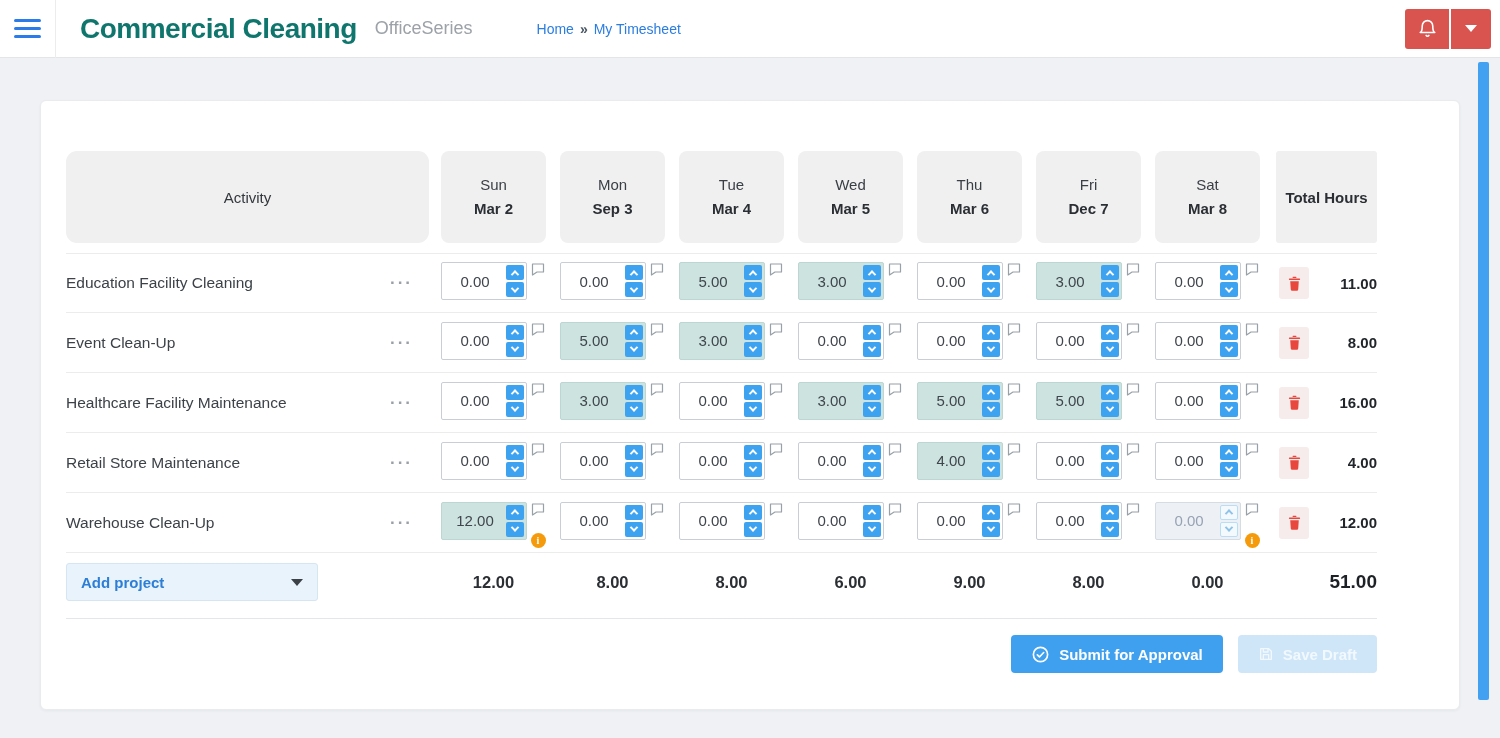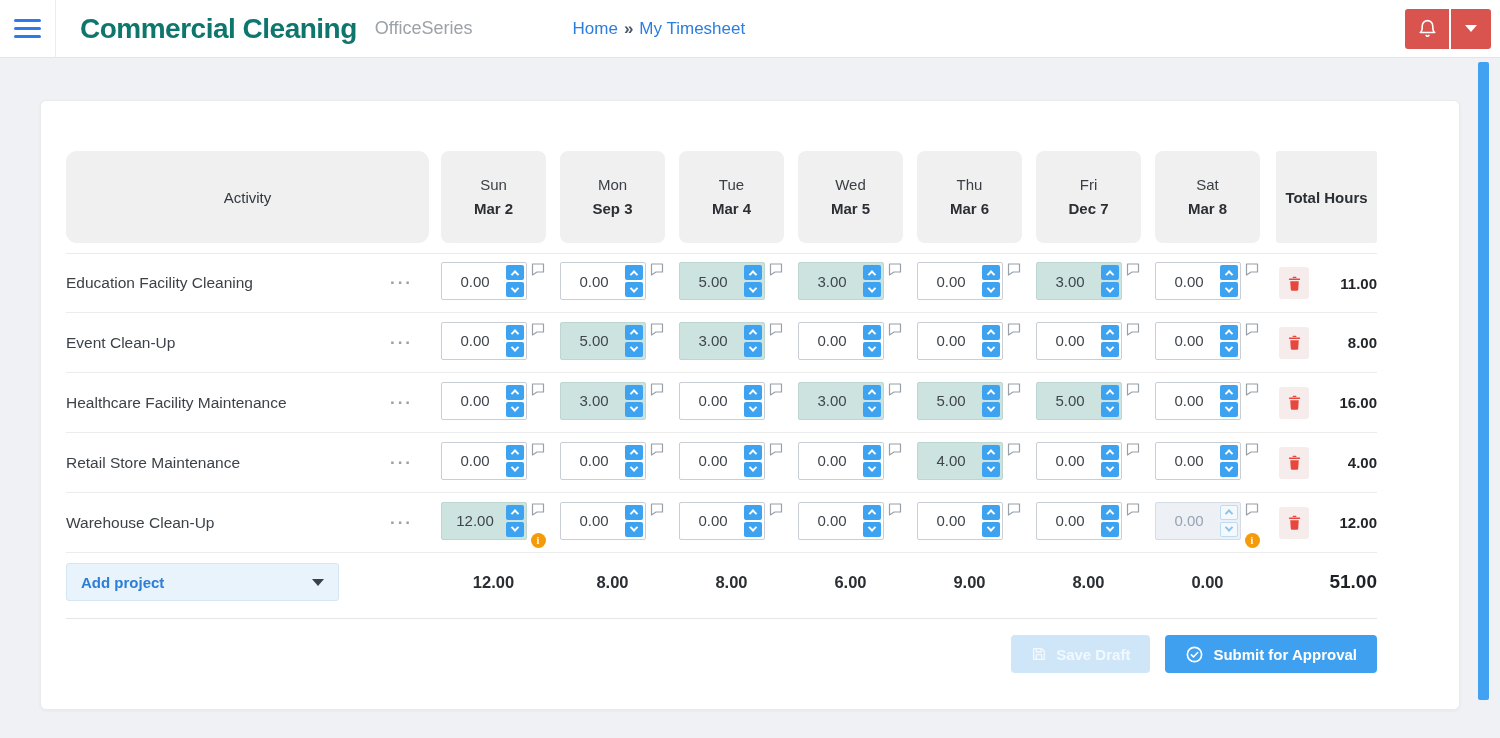--- a/index.html
+++ b/index.html
@@ -7,21 +7,21 @@
   body { font-family:"Liberation Sans", sans-serif; background:#eff1f4; color:#3c4248; }
 
   
   .topbar { position:relative; height:58px; background:#ffffff; border-bottom:1px solid #e3e5e8;
             display:flex; align-items:center; z-index:5; }
   .hamburger { width:56px; height:58px; display:flex; flex-direction:column; justify-content:center;
                align-items:center; gap:5px; background:none; border:none; border-right:1px solid #ececec; cursor:pointer; }
   .hamburger i { display:block; width:27px; height:3px; background:#2b7ce8; border-radius:2px; }
   .brand-title { margin-left:24px; font-size:28px; font-weight:bold; color:#0f766e; letter-spacing:-.5px; }
   .brand-sub { margin-left:18px; font-size:18px; color:#9ca2a8; }
-  .breadcrumb { margin-left:100px; font-size:17px; display:flex; align-items:center; gap:6px; }
+  .breadcrumb { margin-left:64px; font-size:14px; display:flex; align-items:center; gap:6px; }
   .breadcrumb a { color:#2b7de0; text-decoration:none; cursor:pointer; }
   .crumb-sep { color:#4a5866; font-weight:bold; }
   .topbar-actions { margin-left:auto; margin-right:9px; display:flex; gap:2px; }
   .red-btn { width:44px; height:40px; background:#d9534f; border:none; cursor:pointer;
              display:flex; align-items:center; justify-content:center; }
   .red-btn.bell { border-radius:3px 0 0 3px; }
   .red-btn.acct { width:40px; border-radius:0 3px 3px 0; }
   .caret-down-w { width:0; height:0; border-left:6px solid transparent; border-right:6px solid transparent;
                   border-top:7px solid #ffffff; }
 
@@ -81,21 +81,21 @@
                cursor:pointer; transform:translateY(4px); font-family:"Liberation Serif", serif; }
   .cell-icons.no-warn { justify-content:flex-start; }
   .end-col { width:103px; display:flex; align-items:center; }
   .trash-btn { margin-left:5px; width:30px; height:32px; background:#f7ecec; border:none; border-radius:3px;
                cursor:pointer; display:flex; align-items:center; justify-content:center; }
   .row-total { flex:1; text-align:right; font-size:15px; font-weight:bold; color:#22262a; }
 
   
   .t-foot { height:58px; align-items:center; }
   .foot-act { width:363px; margin-right:12px; }
-  .add-project { width:273px; height:38px; background:#e9f3fb; border:1px solid #d5e5f2; border-radius:3px;
+  .add-project { width:252px; height:38px; background:#e9f3fb; border:1px solid #d5e5f2; border-radius:3px;
                  display:flex; align-items:center; padding:0 14px; cursor:pointer; }
   .add-project span { font-size:15px; font-weight:bold; color:#2c7ed6; }
   .add-caret { margin-left:auto; width:0; height:0; border-left:6px solid transparent;
                border-right:6px solid transparent; border-top:7px solid #3c4147; }
   .f-col { width:119px; }
   .day-total { display:block; width:105px; text-align:center; font-size:16.5px; font-weight:bold; color:#2b2f33; }
   .grand-col { width:103px; text-align:right; font-size:19px; font-weight:bold; color:#1d2126; }
 
   
   .actions { width:1311px; margin-top:7px; border-top:1px solid #e4e6e9; padding-top:16px;
@@ -990,33 +990,33 @@
           <span class="day-total">9.00</span>
         </div><div class="f-col">
           <span class="day-total">8.00</span>
         </div><div class="f-col">
           <span class="day-total">0.00</span>
         </div></div>
     <div class="grand-col">51.00</div>
   </div>
 
   <div class="actions">
+    <button class="btn btn-submit">
+      <span style="line-height:0;">
+        <svg width="19" height="19" viewBox="0 0 24 24" fill="none" stroke="#ffffff" stroke-width="2.1" stroke-linecap="round" stroke-linejoin="round">
+          <circle cx="12" cy="12" r="9"></circle>
+          <path d="M8 12.4l2.7 2.7 5.3-5.6"></path>
+        </svg>
+      </span>
+      <span>Submit for Approval</span>
+    </button>
     <button class="btn btn-draft">
       <span style="line-height:0;">
         <svg width="16" height="16" viewBox="0 0 24 24" fill="none" stroke="currentColor" stroke-width="2" stroke-linejoin="round">
           <path d="M4 4h12l4 4v12H4z"></path>
           <path d="M8 20v-7h8v7"></path>
           <path d="M8 4v5h7V4"></path>
         </svg>
       </span>
       <span>Save Draft</span>
     </button>
-    <button class="btn btn-submit">
-      <span style="line-height:0;">
-        <svg width="19" height="19" viewBox="0 0 24 24" fill="none" stroke="#ffffff" stroke-width="2.1" stroke-linecap="round" stroke-linejoin="round">
-          <circle cx="12" cy="12" r="9"></circle>
-          <path d="M8 12.4l2.7 2.7 5.3-5.6"></path>
-        </svg>
-      </span>
-      <span>Submit for Approval</span>
-    </button>
   </div>
 </main>
 
 </body></html>

